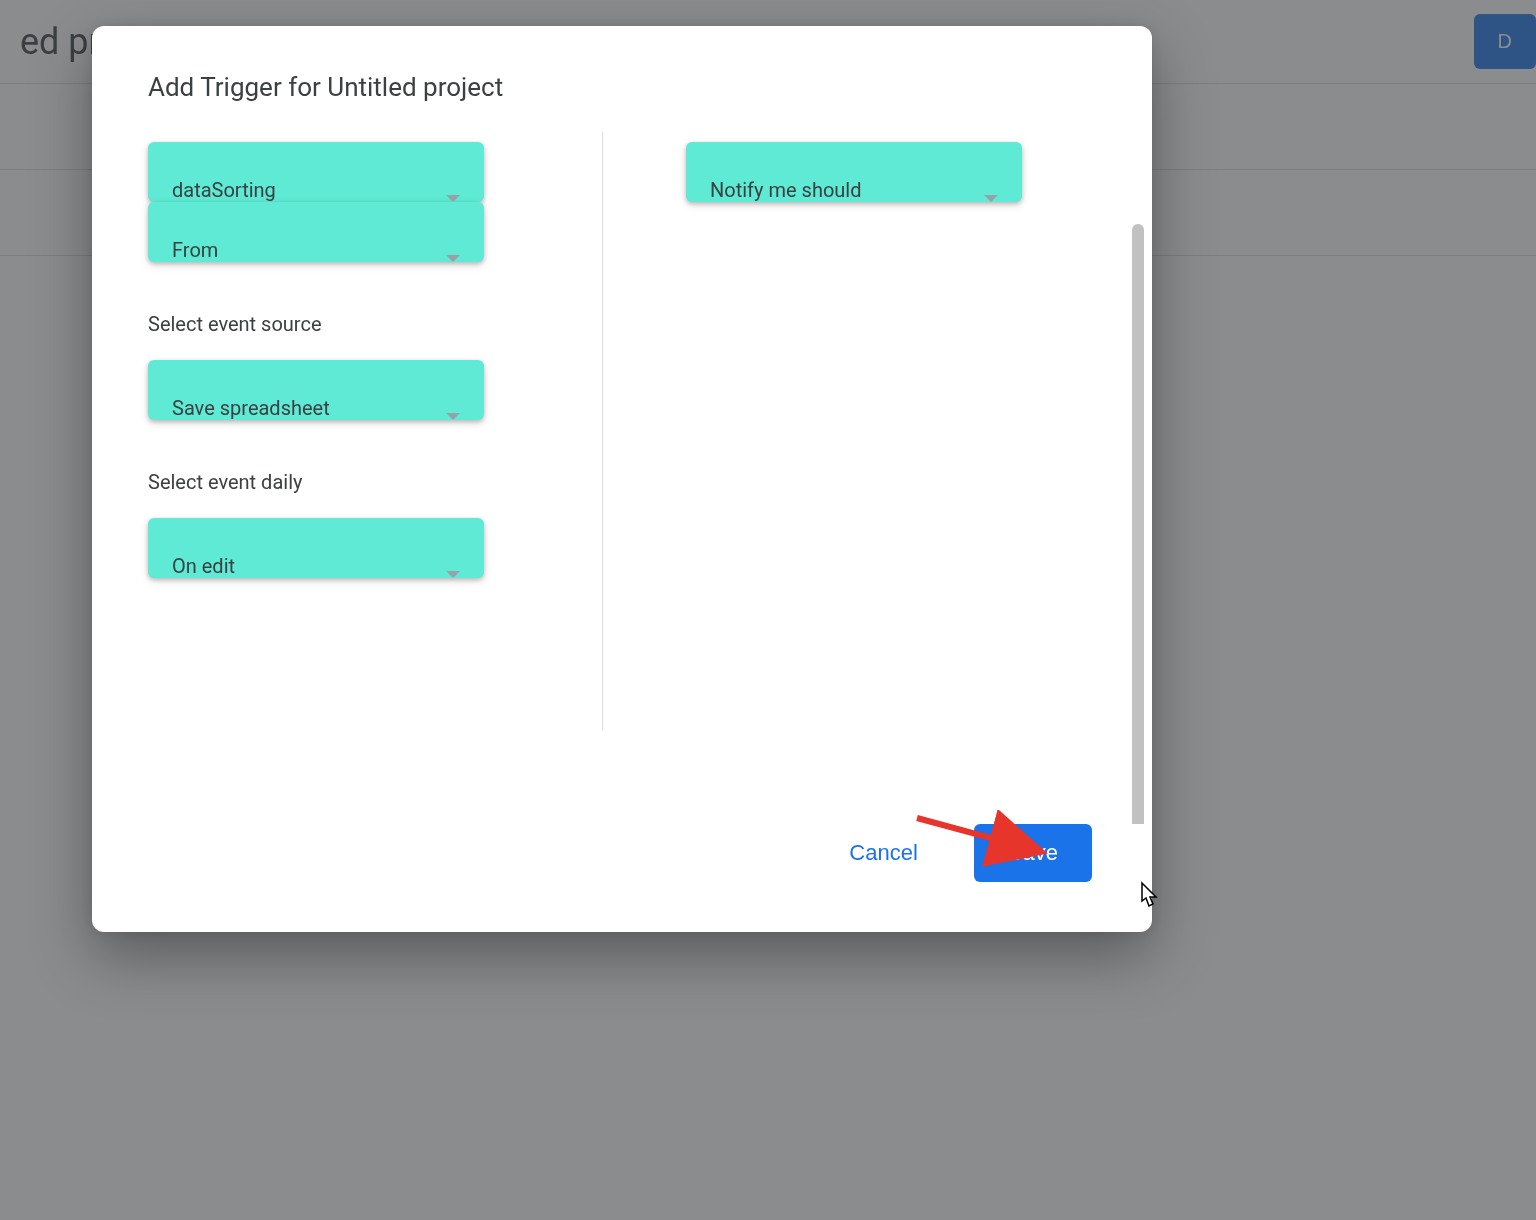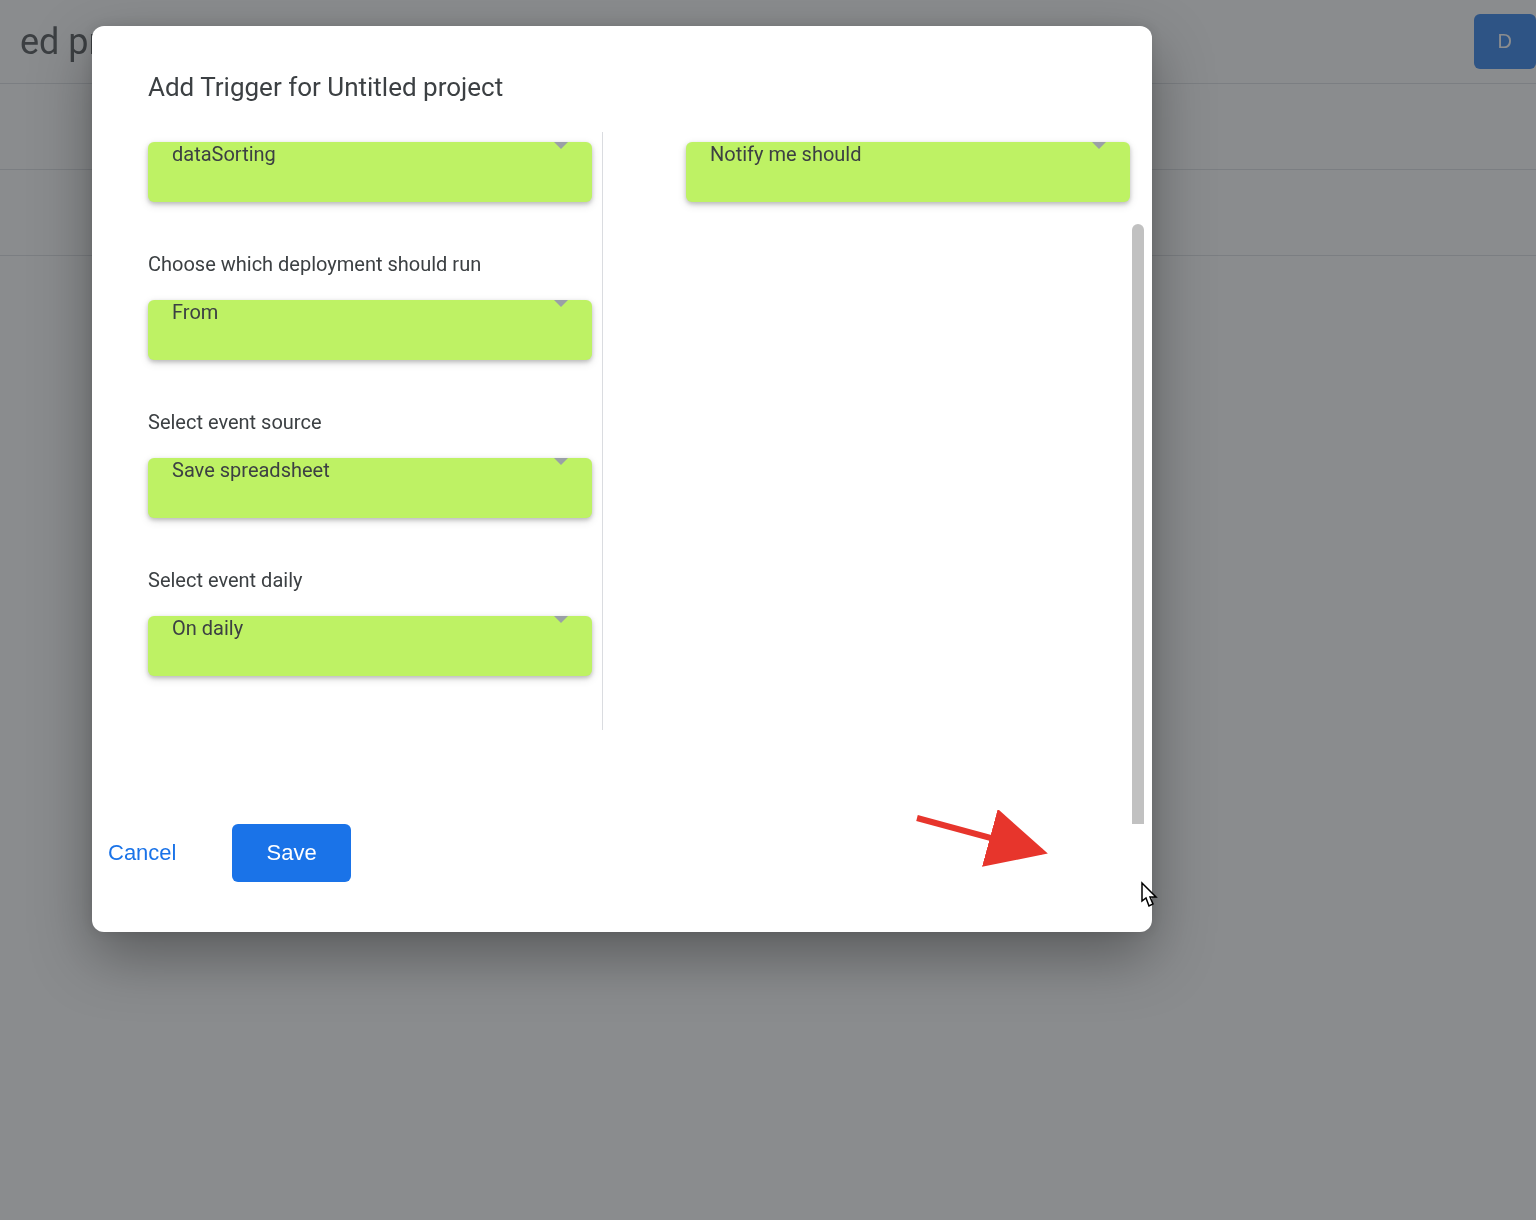--- a/index.html
+++ b/index.html
@@ -93,28 +93,28 @@
     .col-right {
       margin-left: 80px;
     }
     .field-label {
       font-size: 20px;
       color: #3c4043;
       margin-bottom: 24px;
       margin-top: 50px;
     }
     .dropdown {
-      width: 444px;
+      width: 336px;
       height: 60px;
-      background: #bef264;
+      background: #5eead4;
       border: none;
       border-radius: 6px;
       box-shadow: 0 2px 4px rgba(0,0,0,0.2), 0 3px 10px rgba(0,0,0,0.12);
       display: flex;
-      align-items: flex-start;
+      align-items: flex-end;
       justify-content: space-between;
       padding: 0 24px;
       cursor: pointer;
     }
     .dropdown-text {
       font-size: 20px;
       color: #3c4043;
     }
     .dropdown-icon {
       width: 0; height: 0;
@@ -135,24 +135,24 @@
       position: absolute;
       right: 0;
       top: 92px;
       width: 12px;
       height: 620px;
       background: #c1c1c1;
       border-radius: 6px;
     }
     .modal-footer {
       display: flex;
-      justify-content: flex-start;
+      justify-content: flex-end;
       align-items: center;
       gap: 48px;
-      padding: 0 60px 50px 8px;
+      padding: 0 60px 50px 16px;
       position: relative;
     }
     .cancel-btn {
       background: transparent;
       border: none;
       color: #1a73e8;
       font-size: 22px;
       font-weight: 500;
       cursor: pointer;
       padding: 12px 8px;
@@ -198,35 +198,34 @@
   <div class="modal-title">Add Trigger for Untitled project</div>
 
   <div class="modal-body">
     <div class="col">
 
       <div class="dropdown">
         <span class="dropdown-text">dataSorting</span>
         <span class="dropdown-icon"></span>
       </div>
 
-      <div class="field-label">Choose which deployment should run</div>
       <div class="dropdown">
         <span class="dropdown-text">From</span>
         <span class="dropdown-icon"></span>
       </div>
 
       <div class="field-label">Select event source</div>
       <div class="dropdown">
         <span class="dropdown-text">Save spreadsheet</span>
         <span class="dropdown-icon"></span>
       </div>
 
       <div class="field-label">Select event daily</div>
       <div class="dropdown">
-        <span class="dropdown-text">On daily</span>
+        <span class="dropdown-text">On edit</span>
         <span class="dropdown-icon"></span>
       </div>
     </div>
 
     <div class="col-divider"></div>
 
     <div class="col col-right">
       <div class="dropdown right-first">
         <span class="dropdown-text">Notify me should</span>
         <span class="dropdown-icon"></span>

